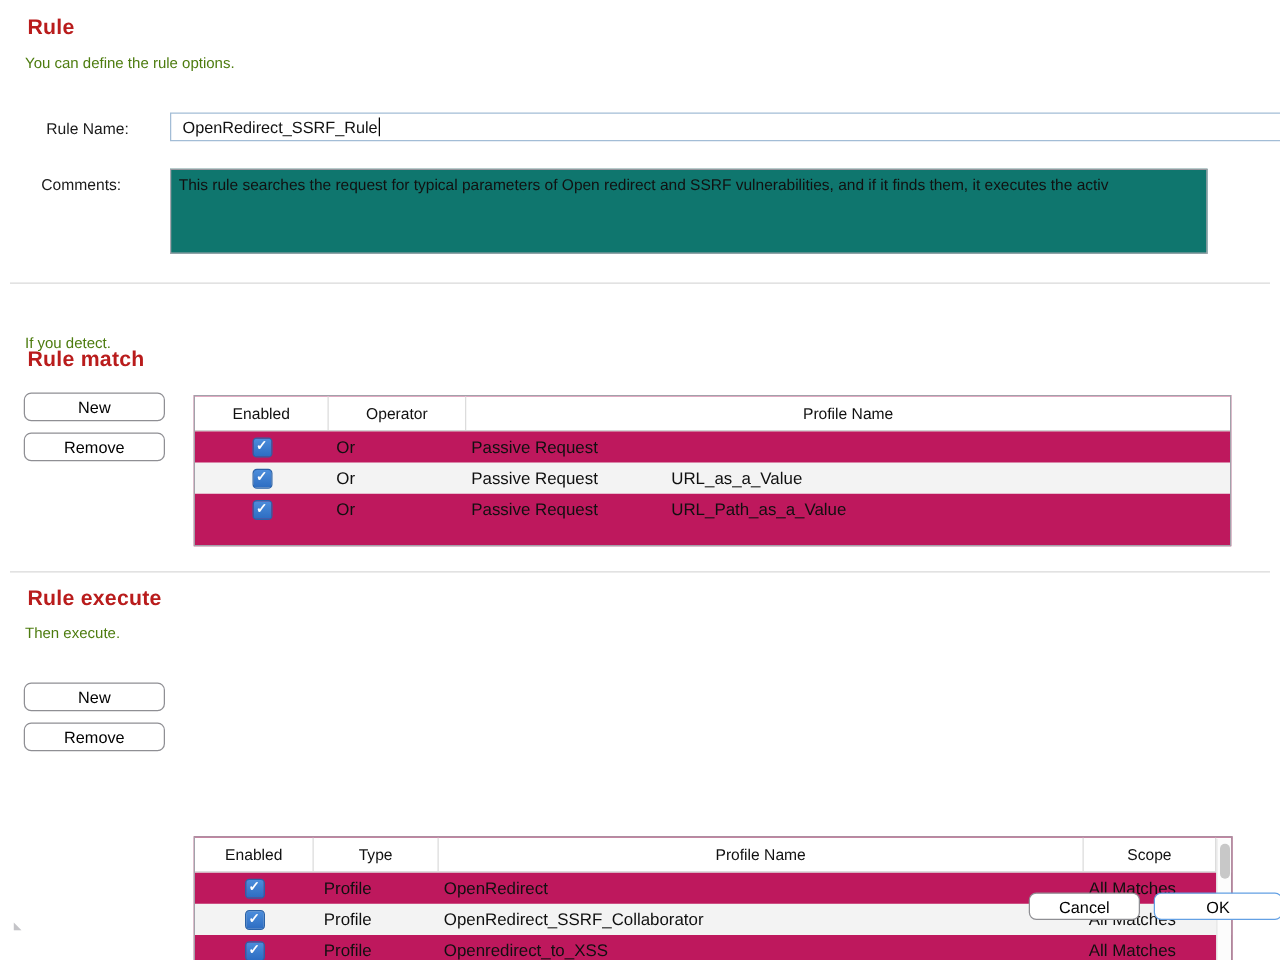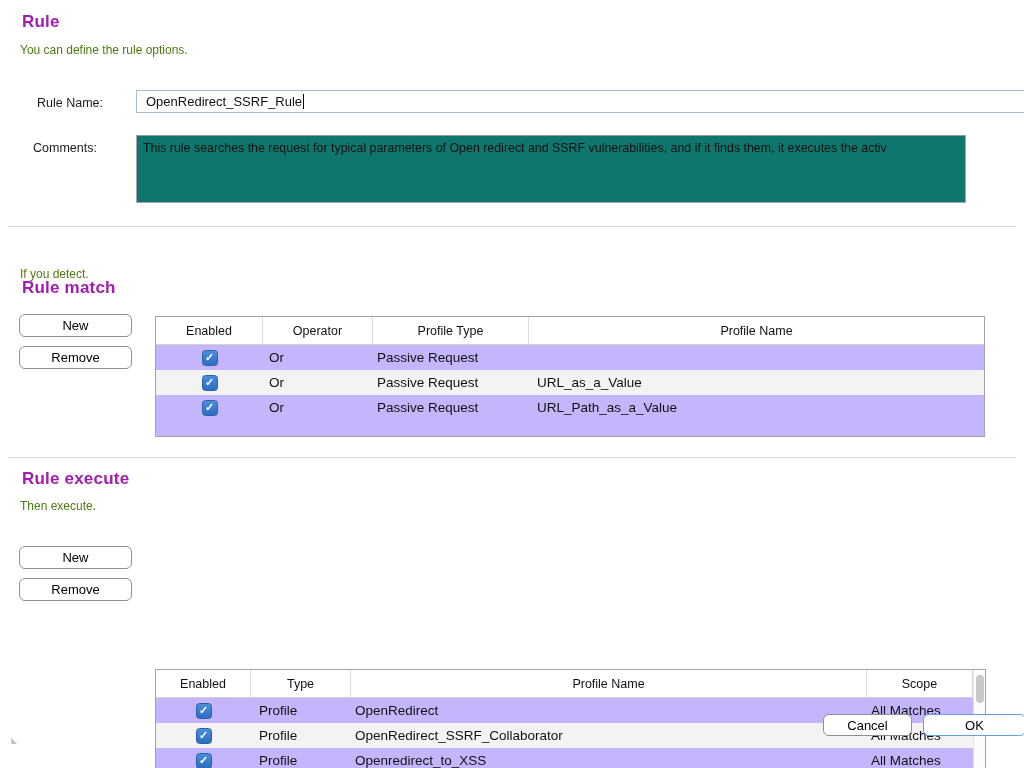--- a/index.html
+++ b/index.html
@@ -1,37 +1,37 @@
 <!DOCTYPE html>
 <html><head>
 <meta charset="utf-8">
 <style>
   * { margin:0; padding:0; box-sizing:border-box; }
   html,body { width:1024px; height:768px; background:#ffffff;
               font-family:"Liberation Sans", sans-serif; color:#111;
               position:relative; overflow:hidden; }
   .abs { position:absolute; }
 
-  .section-title { color:#a21caf; font-weight:bold; font-size:17px; letter-spacing:.2px;text-align:right; }
+  .section-title { color:#b91c1c; font-weight:bold; font-size:17px; letter-spacing:.2px;text-align:right; }
   .subtitle { font-size:12px; color:#4d7c0f; }
   .field-label { font-size:12.5px; color:#1a1a1a; }
 
   .text-input { background:#fff; border:1px solid #a3bdd6; display:flex; align-items:center;
                 font-size:13px; padding:0 0 0 9px; overflow:hidden; white-space:pre; }
   .caret { display:inline-block; width:1px; height:15px; background:#000; margin-left:1px; }
   .textarea { background:#0f766e; border:1px solid #a6a6ae; border-top-color:#97979e;
               font-size:12.4px; padding:4px 6px; white-space:pre; overflow:hidden; line-height:1.45; }
 
   .hr { height:1px; background:#d9d9d9; }
 
   .btn { background:#fff; border:1px solid #8f8f94; border-radius:6px; font-size:13px;
          display:flex; align-items:center; justify-content:center; color:#000; cursor:default; }
   .btn.blue { border-color:#63a0e4; }
 
-  .tbl { background:#c4b5fd; border:1px solid #a2a2aa; overflow:hidden; position:relative; }
+  .tbl { background:#be185d; border:1px solid #a2a2aa; overflow:hidden; position:relative; }
   .tbl-header { display:flex; height:28px; border-bottom:1px solid #d2d2d2; background:#fff; }
   .tbl-header .hcol { display:flex; align-items:center; justify-content:center;
                       font-size:12.5px; color:#111; height:100%;
                       border-right:1px solid #dcdcdc; }
   .tbl-header .hcol.last { border-right:none; }
   .tbl-row { display:flex; height:25px; align-items:center; font-size:13.5px; color:#101010; }
   .tbl-row.stripe { background:#f3f3f3; }
   .cell { display:flex; align-items:center; height:100%; }
   .cell.center { justify-content:center; }
 
@@ -67,21 +67,20 @@
 <div class="abs section-title" style="left:22px; top:236px;margin-top:42px;">Rule match</div>
 <div class="abs subtitle" style="left:20px; top:267px;">If you detect.</div>
 
 <div class="abs btn" style="left:19px; top:314px; width:113px; height:23px;">New</div>
 <div class="abs btn" style="left:19px; top:346px; width:113px; height:23px;">Remove</div>
 
 <div class="abs tbl" style="left:155px; top:316px; width:830px; height:121px;">
   <div class="tbl-header">
     <div class="hcol" style="width:107px;">Enabled</div>
     <div class="hcol" style="width:110px;">Operator</div>
-    <div class="hcol" style="width:156px;">Profile Type</div>
     <div class="hcol last" style="flex:1;">Profile Name</div>
   </div>
 
   <div class="tbl-row">
     <div class="cell center" style="width:107px;">
         <span class="checkbox">
           <span>✓</span>
         </span>
       </div>
     <div class="cell" style="width:110px; padding-left:6px;">Or</div>

